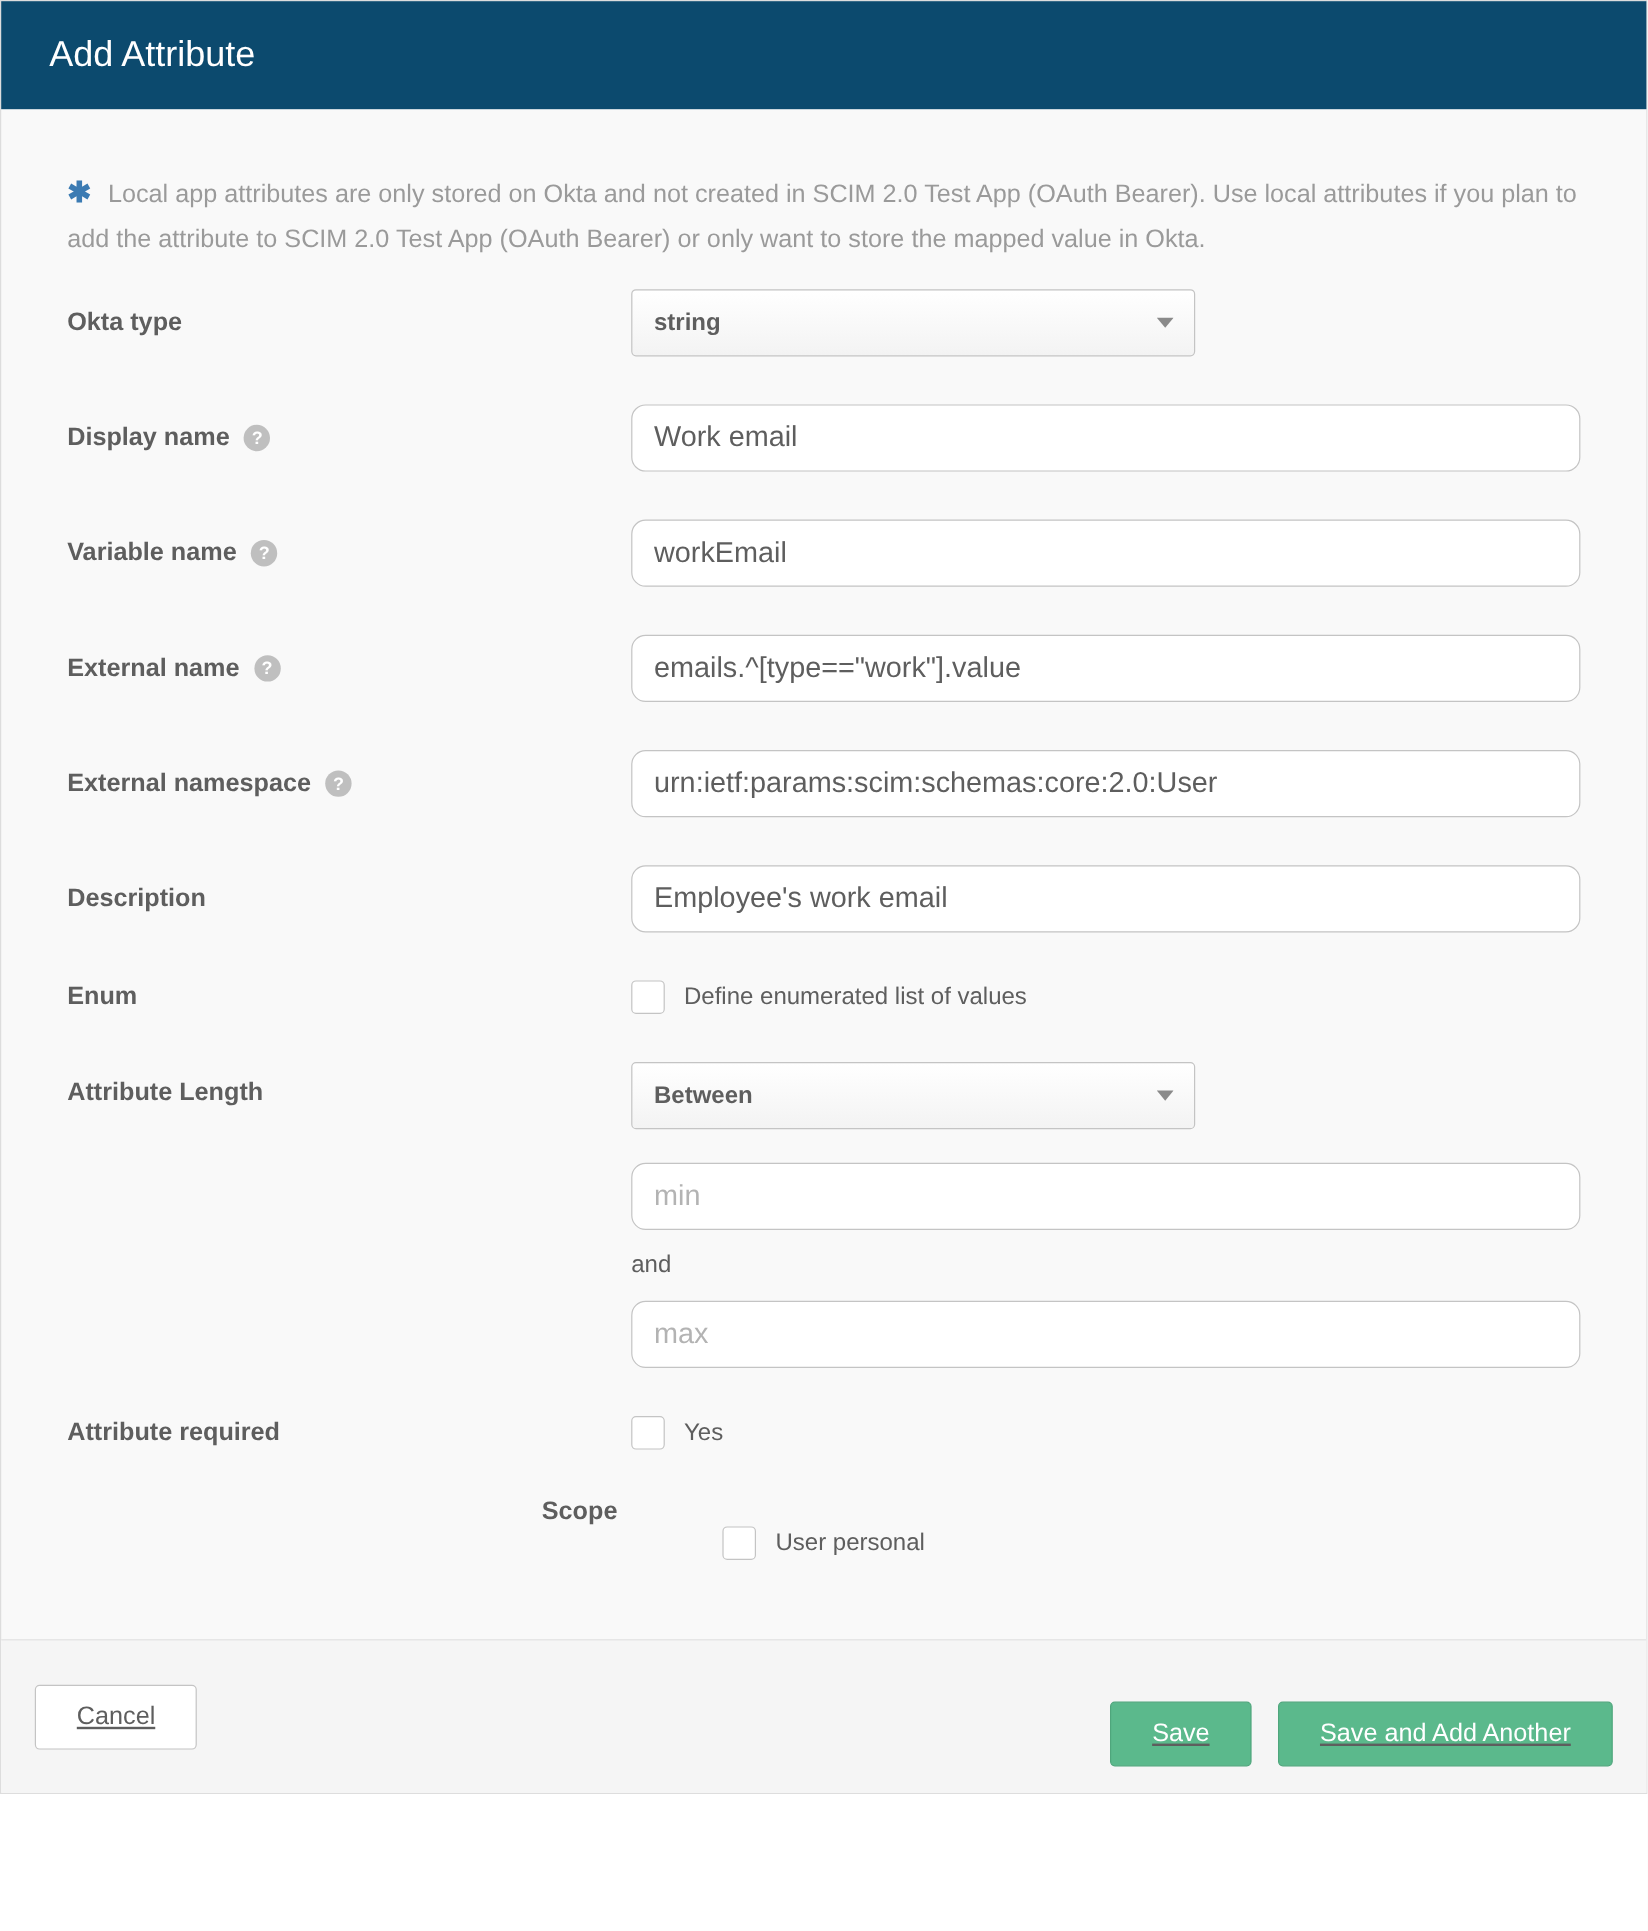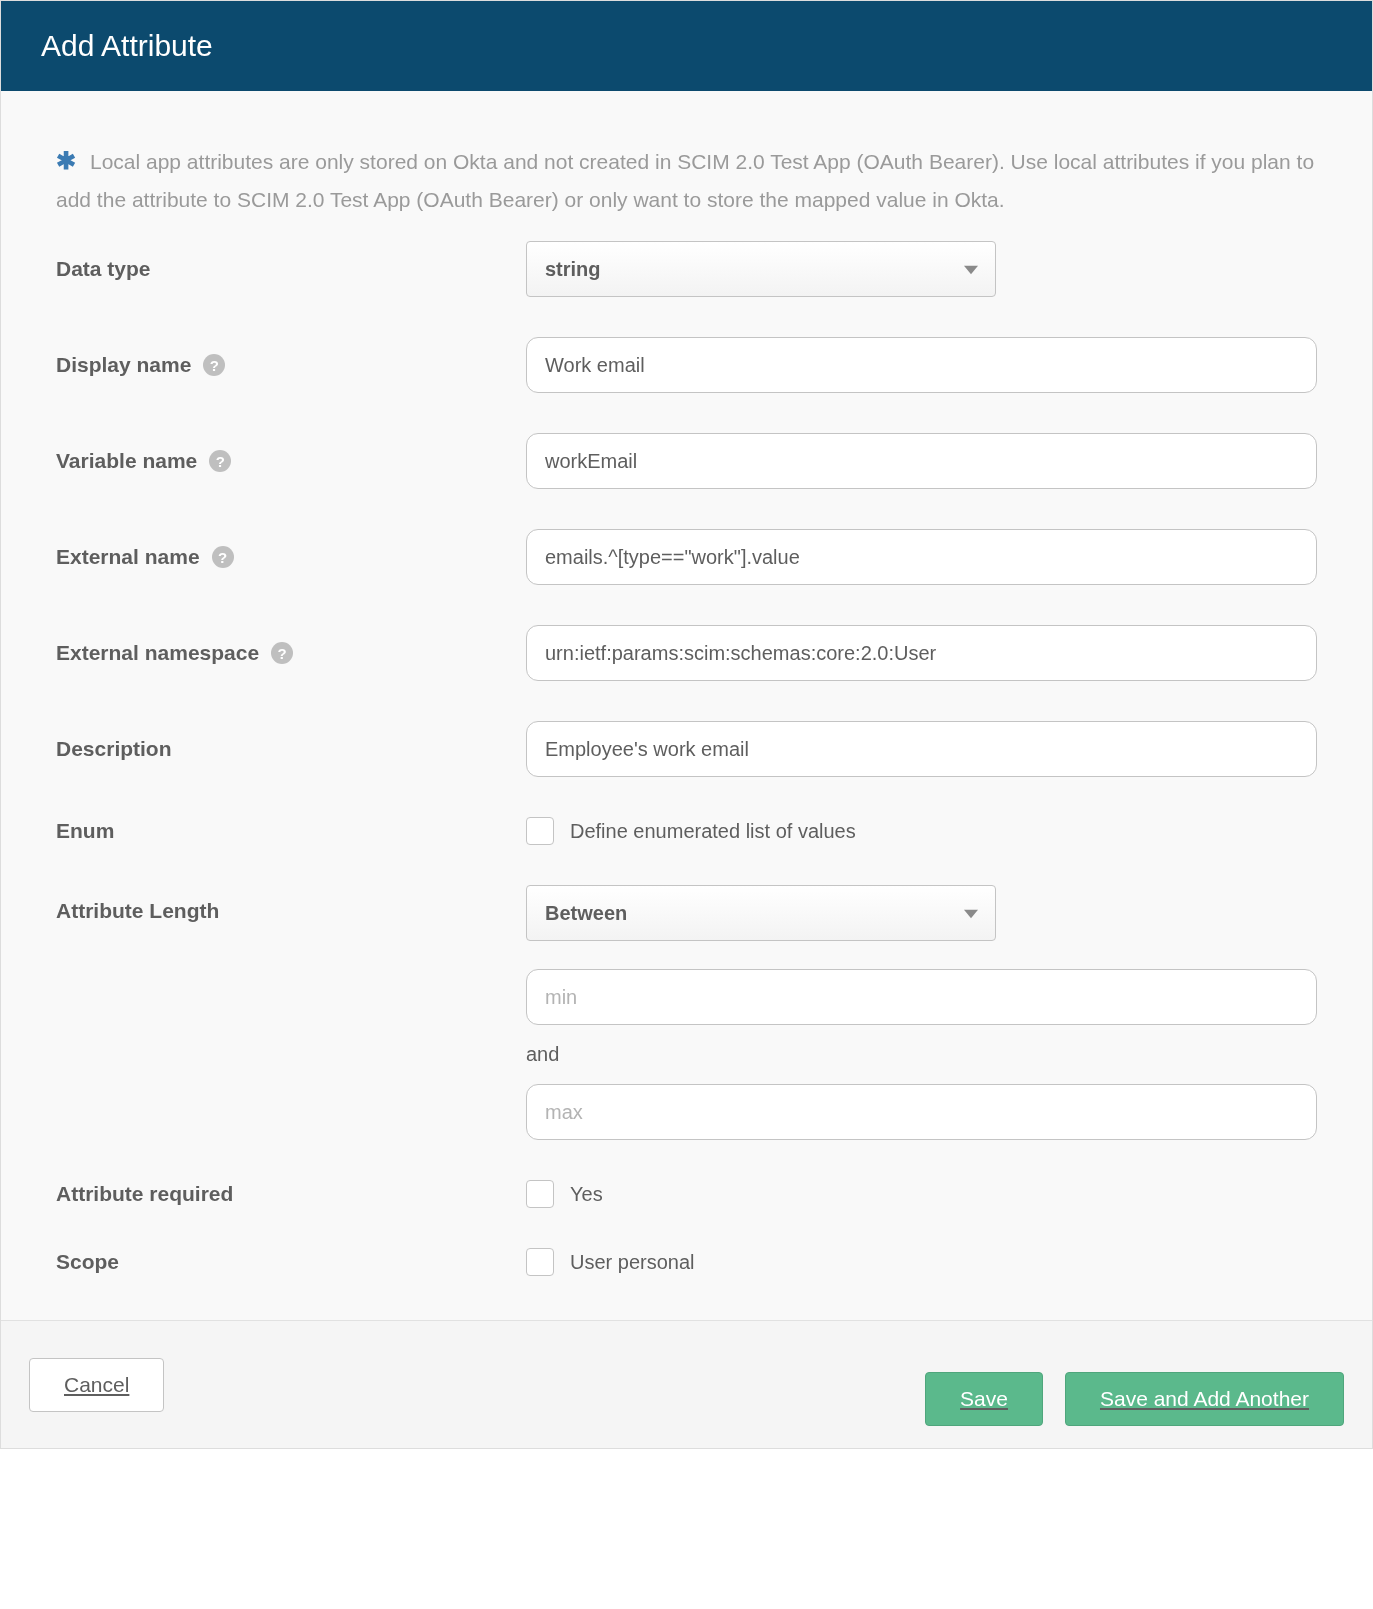--- a/index.html
+++ b/index.html
@@ -96,21 +96,21 @@
     pointer-events: none;
   }
   .caret svg { width: 14px; height: 10px; fill: #8a8a8a; }
   input[type=text].textbox {
     width: 100%;
     height: 56px;
     padding: 0 18px;
     border: 1px solid #c4c4c4;
     border-radius: 12px;
     background: #fff;
-    font-size: 20px;
+    font-size: 24px;
     color: #5e5e5e;
   }
   input[type=text].textbox::placeholder { color: #b3b3b3; }
   .checkbox-row {
     display: flex;
     align-items: center;
   }
   .checkbox {
     width: 28px;
     height: 28px;
@@ -175,21 +175,21 @@
   </div>
 
   <div class="modal-body">
 
     <div class="info-note">
       <span class="asterisk">✱</span>
       <span>Local app attributes are only stored on Okta and not created in SCIM 2.0 Test App (OAuth Bearer). Use local attributes if you plan to add the attribute to SCIM 2.0 Test App (OAuth Bearer) or only want to store the mapped value in Okta.</span>
     </div>
 
     <div class="form-row">
-      <div class="form-label">Data type</div>
+      <div class="form-label">Okta type</div>
       <div class="form-control">
         <div class="select-wrap">
           <div class="select-box">string</div>
           <span class="caret">
             <svg viewBox="0 0 10 6">
                 <path d="M0 0l5 6 5-6z"></path>
               </svg>
           </span>
         </div>
       </div>
@@ -269,21 +269,21 @@
     </div>
 
     <div class="form-row">
       <div class="form-label">Attribute required</div>
       <div class="form-control checkbox-row">
         <div class="checkbox"></div>
         <span class="checkbox-label">Yes</span>
       </div>
     </div>
 
-    <div class="form-row" style="margin-bottom:4px;">
+    <div class="form-row" style="margin-bottom:26px;flex-direction:column;">
       <div class="form-label">Scope</div>
       <div class="form-control checkbox-row">
         <div class="checkbox"></div>
         <span class="checkbox-label">User personal</span>
       </div>
     </div>
 
   </div>
 
   <div class="modal-footer">

